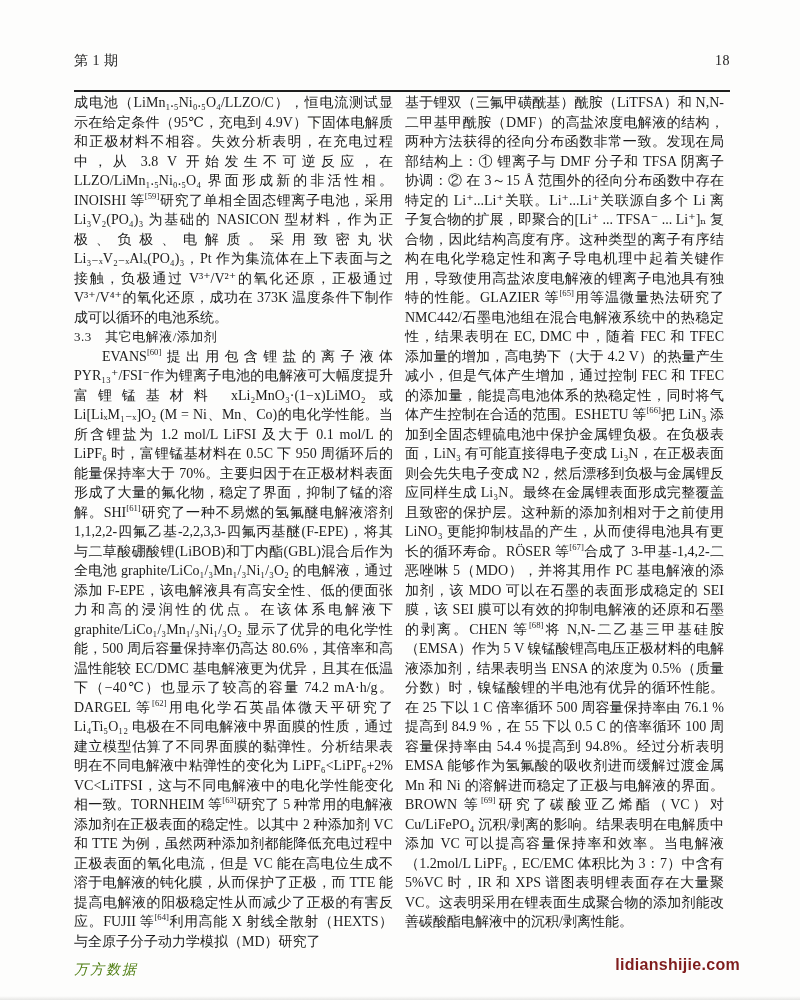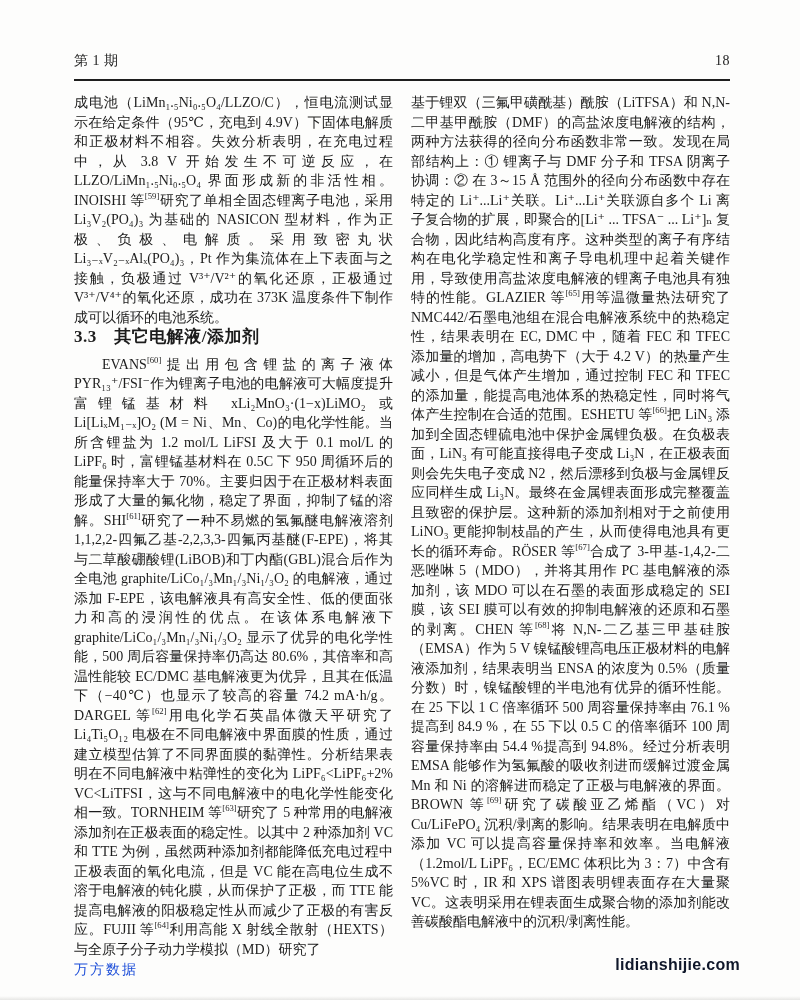--- a/index.html
+++ b/index.html
@@ -10,38 +10,38 @@
     color:#1c1c1c;
   }
   .page::after{ 
     content:""; position:absolute; left:0; right:0; bottom:0; height:4px;
     background:linear-gradient(#fdfdfc,#d8d8d6); opacity:.6;
   }
   .header-row {
     position:absolute; top:52px; left:74px; right:70px;
     display:flex; justify-content:space-between; align-items:baseline;
     font-size:14px; letter-spacing:.5px;
-    padding-bottom:9px; border-bottom:2.5px solid #1e1e1e;
+    padding-bottom:20px; border-bottom:2.5px solid #1e1e1e;
   }
   .header-center { flex:1; text-align:center; }
   .content {
     position:absolute; top:93px; left:74px; right:70px;
-    display:flex; gap:18px;
+    display:flex; gap:12px;
   }
   .col { width:319px; font-size:14px; line-height:19.5px; text-align:justify; }
   .col p { margin:0; }
-  .col p.indent { text-indent:2em;margin-top:8px; }
+  .col p.indent { text-indent:2em; }
   .section-heading {
-    margin:0; font-size:17px; font-weight:bold; line-height:19.5px;
+    margin:0; font-size:13px; font-weight:normal; line-height:19.5px;
     letter-spacing:.5px;
   }
   sup { font-size:.62em; vertical-align:super; line-height:0; }
   .watermark {
     position:absolute; left:74px; top:961px;
-    font-size:14px; color:#1d4ed8; letter-spacing:2px;
+    font-size:14px; color:#4d7c0f; letter-spacing:2px;font-style:italic;
   }
   .site-url {
     position:absolute; right:60px; top:956px;
     font-family:"Liberation Sans","DejaVu Sans",sans-serif;
     font-size:16px; font-weight:bold; letter-spacing:.3px;
   }
 </style>
 </head>
 <body>
 
@@ -57,15 +57,15 @@
       <p>成电池（LiMn₁.₅Ni₀.₅O₄/LLZO/C），恒电流测试显示在给定条件（95℃，充电到 4.9V）下固体电解质和正极材料不相容。失效分析表明，在充电过程中，从 3.8 V 开始发生不可逆反应，在 LLZO/LiMn₁.₅Ni₀.₅O₄ 界面形成新的非活性相。INOISHI 等<sup>[59]</sup>研究了单相全固态锂离子电池，采用 Li₃V₂(PO₄)₃ 为基础的 NASICON 型材料，作为正极、负极、电解质。采用致密丸状 Li₃₋ₓV₂₋ₓAlₓ(PO₄)₃，Pt 作为集流体在上下表面与之接触，负极通过 V³⁺/V²⁺的氧化还原，正极通过 V³⁺/V⁴⁺的氧化还原，成功在 373K 温度条件下制作成可以循环的电池系统。</p>
       <p class="section-heading">3.3　其它电解液/添加剂</p>
       <p class="indent">EVANS<sup>[60]</sup>提出用包含锂盐的离子液体 PYR₁₃⁺/FSI⁻作为锂离子电池的电解液可大幅度提升富锂锰基材料 xLi₂MnO₃·(1−x)LiMO₂ 或 Li[LiₓM₁₋ₓ]O₂ (M = Ni、Mn、Co)的电化学性能。当所含锂盐为 1.2 mol/L LiFSI 及大于 0.1 mol/L 的 LiPF₆ 时，富锂锰基材料在 0.5C 下 950 周循环后的能量保持率大于 70%。主要归因于在正极材料表面形成了大量的氟化物，稳定了界面，抑制了锰的溶解。SHI<sup>[61]</sup>研究了一种不易燃的氢氟醚电解液溶剂 1,1,2,2-四氟乙基-2,2,3,3-四氟丙基醚(F-EPE)，将其与二草酸硼酸锂(LiBOB)和丁内酯(GBL)混合后作为全电池 graphite/LiCo₁/₃Mn₁/₃Ni₁/₃O₂ 的电解液，通过添加 F-EPE，该电解液具有高安全性、低的便面张力和高的浸润性的优点。在该体系电解液下 graphite/LiCo₁/₃Mn₁/₃Ni₁/₃O₂ 显示了优异的电化学性能，500 周后容量保持率仍高达 80.6%，其倍率和高温性能较 EC/DMC 基电解液更为优异，且其在低温下（−40℃）也显示了较高的容量 74.2 mA·h/g。DARGEL 等<sup>[62]</sup>用电化学石英晶体微天平研究了 Li₄Ti₅O₁₂ 电极在不同电解液中界面膜的性质，通过建立模型估算了不同界面膜的黏弹性。分析结果表明在不同电解液中粘弹性的变化为 LiPF₆&lt;LiPF₆+2% VC&lt;LiTFSI，这与不同电解液中的电化学性能变化相一致。TORNHEIM 等<sup>[63]</sup>研究了 5 种常用的电解液添加剂在正极表面的稳定性。以其中 2 种添加剂 VC 和 TTE 为例，虽然两种添加剂都能降低充电过程中正极表面的氧化电流，但是 VC 能在高电位生成不溶于电解液的钝化膜，从而保护了正极，而 TTE 能提高电解液的阳极稳定性从而减少了正极的有害反应。FUJII 等<sup>[64]</sup>利用高能 X 射线全散射（HEXTS）与全原子分子动力学模拟（MD）研究了</p>
     </div>
     <div class="col">
       <p>基于锂双（三氟甲磺酰基）酰胺（LiTFSA）和 N,N-二甲基甲酰胺（DMF）的高盐浓度电解液的结构，两种方法获得的径向分布函数非常一致。发现在局部结构上：① 锂离子与 DMF 分子和 TFSA 阴离子协调：② 在 3～15 Å 范围外的径向分布函数中存在特定的 Li⁺...Li⁺关联。Li⁺...Li⁺关联源自多个 Li 离子复合物的扩展，即聚合的[Li⁺ ... TFSA⁻ ... Li⁺]ₙ 复合物，因此结构高度有序。这种类型的离子有序结构在电化学稳定性和离子导电机理中起着关键作用，导致使用高盐浓度电解液的锂离子电池具有独特的性能。GLAZIER 等<sup>[65]</sup>用等温微量热法研究了 NMC442/石墨电池组在混合电解液系统中的热稳定性，结果表明在 EC, DMC 中，随着 FEC 和 TFEC 添加量的增加，高电势下（大于 4.2 V）的热量产生减小，但是气体产生增加，通过控制 FEC 和 TFEC 的添加量，能提高电池体系的热稳定性，同时将气体产生控制在合适的范围。ESHETU 等<sup>[66]</sup>把 LiN₃ 添加到全固态锂硫电池中保护金属锂负极。在负极表面，LiN₃ 有可能直接得电子变成 Li₃N，在正极表面则会先失电子变成 N2，然后漂移到负极与金属锂反应同样生成 Li₃N。最终在金属锂表面形成完整覆盖且致密的保护层。这种新的添加剂相对于之前使用 LiNO₃ 更能抑制枝晶的产生，从而使得电池具有更长的循环寿命。RÖSER 等<sup>[67]</sup>合成了 3-甲基-1,4,2-二恶唑啉 5（MDO），并将其用作 PC 基电解液的添加剂，该 MDO 可以在石墨的表面形成稳定的 SEI 膜，该 SEI 膜可以有效的抑制电解液的还原和石墨的剥离。CHEN 等<sup>[68]</sup>将 N,N-二乙基三甲基硅胺（EMSA）作为 5 V 镍锰酸锂高电压正极材料的电解液添加剂，结果表明当 ENSA 的浓度为 0.5%（质量分数）时，镍锰酸锂的半电池有优异的循环性能。在 25 下以 1 C 倍率循环 500 周容量保持率由 76.1 %提高到 84.9 %，在 55 下以 0.5 C 的倍率循环 100 周容量保持率由 54.4 %提高到 94.8%。经过分析表明 EMSA 能够作为氢氟酸的吸收剂进而缓解过渡金属 Mn 和 Ni 的溶解进而稳定了正极与电解液的界面。BROWN 等<sup>[69]</sup>研究了碳酸亚乙烯酯（VC）对 Cu/LiFePO₄ 沉积/剥离的影响。结果表明在电解质中添加 VC 可以提高容量保持率和效率。当电解液（1.2mol/L LiPF₆，EC/EMC 体积比为 3：7）中含有 5%VC 时，IR 和 XPS 谱图表明锂表面存在大量聚 VC。这表明采用在锂表面生成聚合物的添加剂能改善碳酸酯电解液中的沉积/剥离性能。</p>
     </div>
   </div>
 
   <div class="watermark">万方数据</div>
-  <div class="site-url" style="color: #0f172a;">lidianshijie.com</div>
+  <div class="site-url" style="color: #7f1d1d;">lidianshijie.com</div>
 
 </div>
 
 </body></html>

